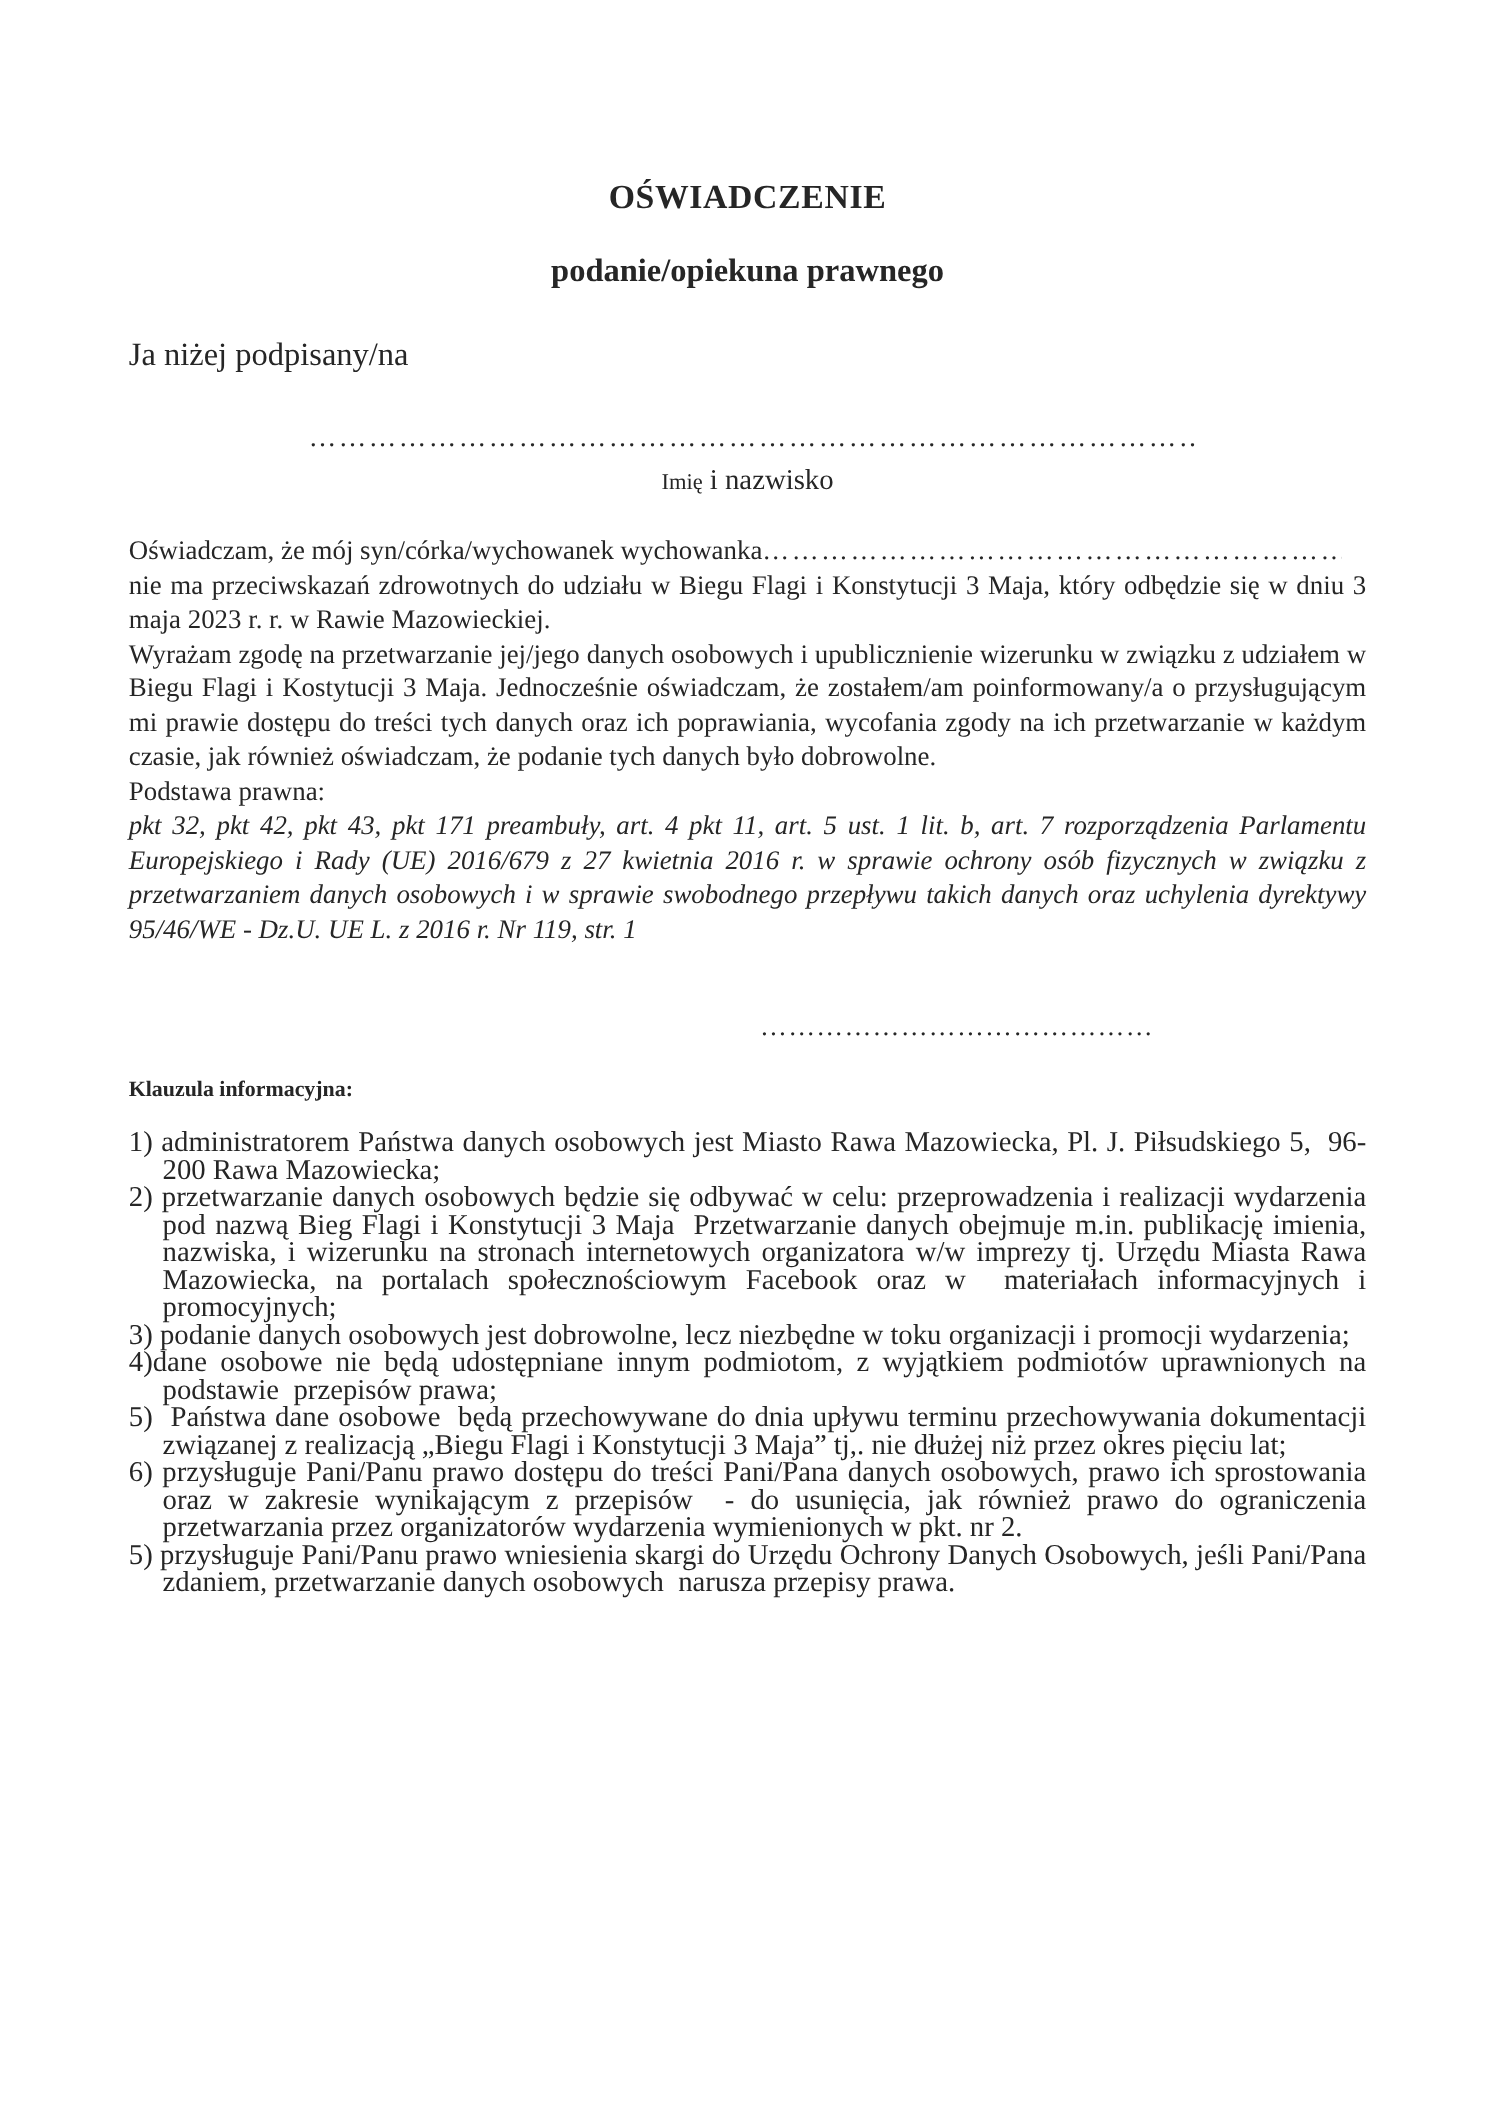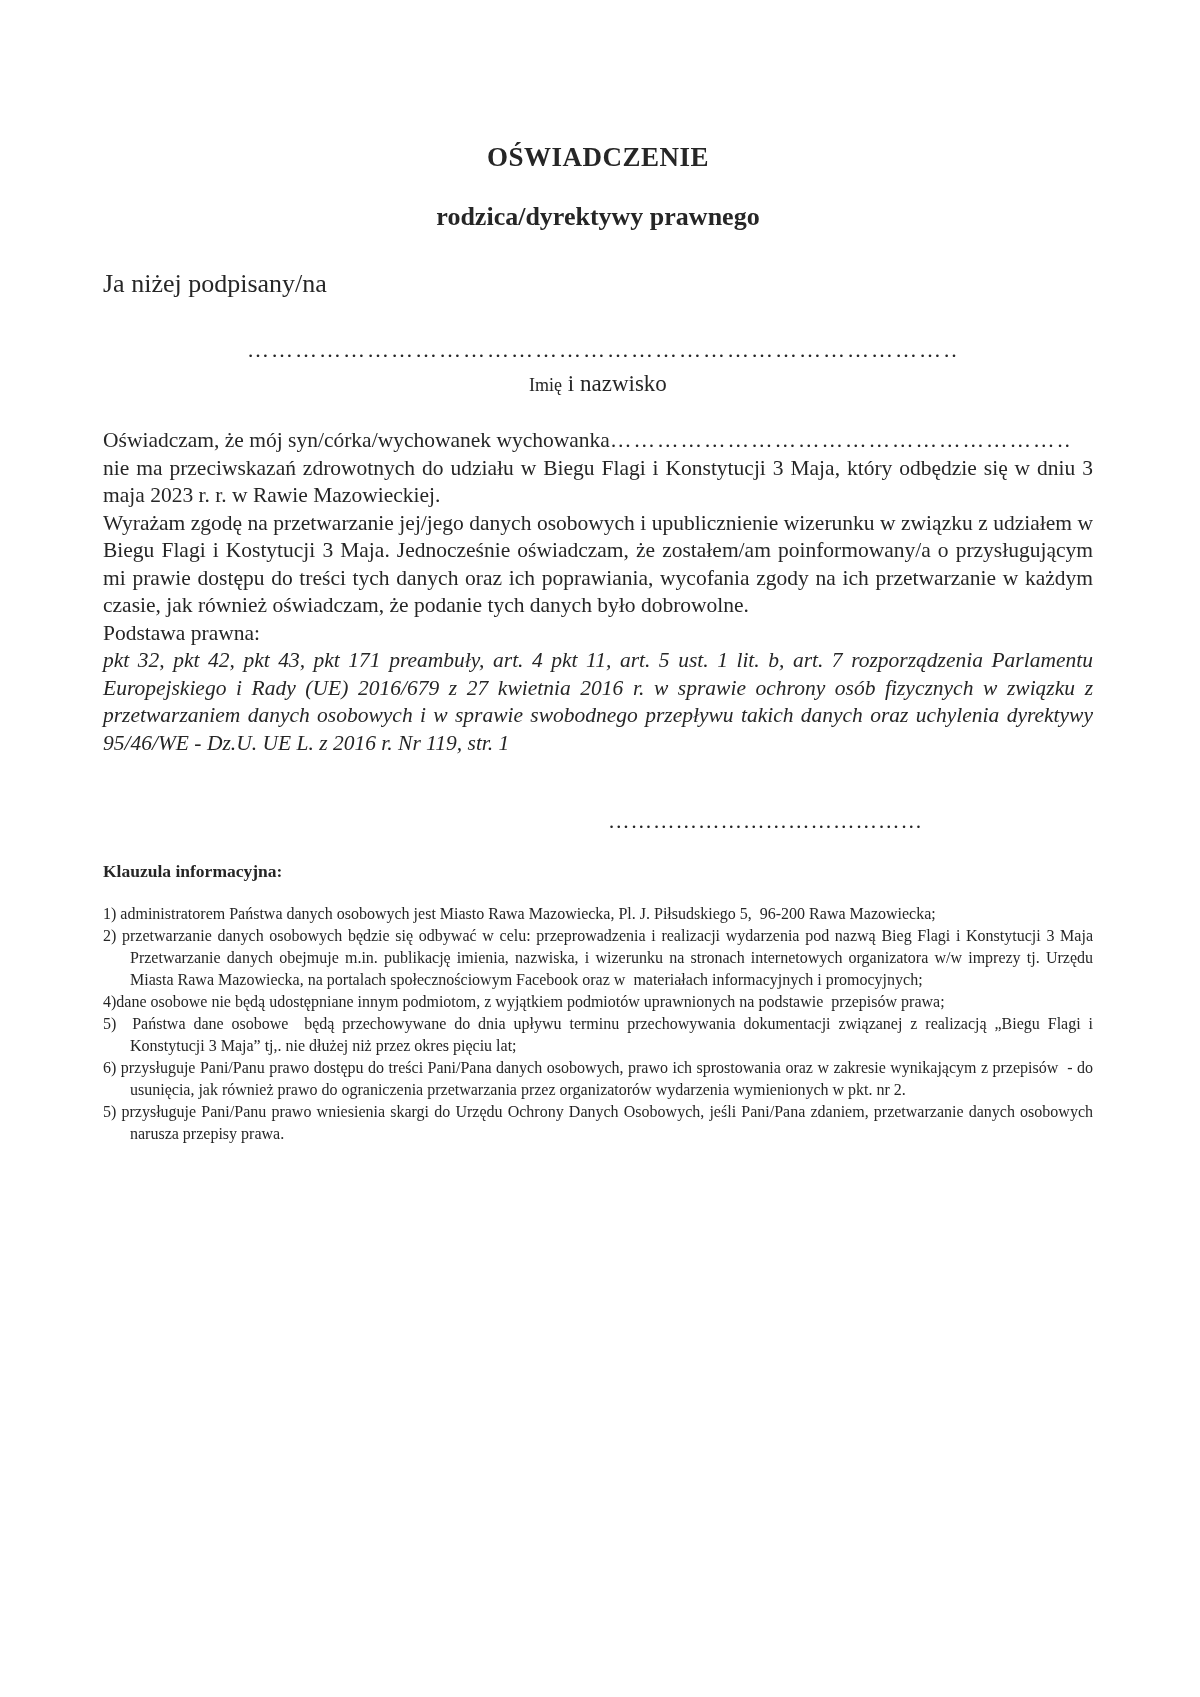--- a/index.html
+++ b/index.html
@@ -49,35 +49,35 @@
   .signature { margin-top: 52px; font-size: 21.5px; }
   .sig-dots {
     margin-left: 505px; width: 312px; height: 28px;
     overflow: hidden; white-space: nowrap; letter-spacing: 1px;
   }
   .sig-label { margin-left: 565px; margin-top: 10px; font-size: 23px; }
   .clause { margin-top: 24px; }
   .clause-heading { font-size: 17.5px; font-weight: bold; }
   .clause-list {
     list-style: none; margin: 21px 0 0 0; padding: 0;
-    font-size: 16px; line-height: 22px; text-align: justify;
+    font-size: 23px; line-height: 22px; text-align: justify;
   }
   .clause-list li {
     padding-left: 27px; text-indent: -27px;
     white-space: pre-wrap;
   }
 </style>
 </head>
 <body>
 
 <div class="page">
 
   <div class="doc-title">OŚWIADCZENIE</div>
 
-  <div class="doc-subtitle">rodzica/dyrektywy prawnego</div>
+  <div class="doc-subtitle">podanie/opiekuna prawnego</div>
 
   <div class="intro">Ja niżej podpisany/na</div>
 
   <div class="fill-line">………………………………………………………………………………………………………………………………</div>
 
   <div class="name-caption">
     <span class="small">Imię</span><span class="rest"> i nazwisko</span>
   </div>
 
   <div class="main-text">
@@ -93,20 +93,21 @@
 
   <div class="signature">
     <div class="sig-dots">……………………………………………</div>
   </div>
 
   <div class="clause">
     <div class="clause-heading">Klauzula informacyjna:</div>
     <ol class="clause-list">
         <li>1) administratorem Państwa danych osobowych jest Miasto Rawa Mazowiecka, Pl. J. Piłsudskiego 5,  96-200 Rawa Mazowiecka;</li>
         <li>2) przetwarzanie danych osobowych będzie się odbywać w celu: przeprowadzenia i realizacji wydarzenia pod nazwą Bieg Flagi i Konstytucji 3 Maja  Przetwarzanie danych obejmuje m.in. publikację imienia, nazwiska, i wizerunku na stronach internetowych organizatora w/w imprezy tj. Urzędu Miasta Rawa Mazowiecka, na portalach społecznościowym Facebook oraz w  materiałach informacyjnych i promocyjnych;</li>
+        <li>3) podanie danych osobowych jest dobrowolne, lecz niezbędne w toku organizacji i promocji wydarzenia;</li>
         <li>4)dane osobowe nie będą udostępniane innym podmiotom, z wyjątkiem podmiotów uprawnionych na podstawie  przepisów prawa;</li>
         <li>5)  Państwa dane osobowe  będą przechowywane do dnia upływu terminu przechowywania dokumentacji związanej z realizacją „Biegu Flagi i Konstytucji 3 Maja” tj,. nie dłużej niż przez okres pięciu lat;</li>
         <li>6) przysługuje Pani/Panu prawo dostępu do treści Pani/Pana danych osobowych, prawo ich sprostowania oraz w zakresie wynikającym z przepisów  - do usunięcia, jak również prawo do ograniczenia przetwarzania przez organizatorów wydarzenia wymienionych w pkt. nr 2.</li>
         <li>5) przysługuje Pani/Panu prawo wniesienia skargi do Urzędu Ochrony Danych Osobowych, jeśli Pani/Pana zdaniem, przetwarzanie danych osobowych  narusza przepisy prawa.</li>
       </ol>
   </div>
 
 </div>
 
 </body></html>

